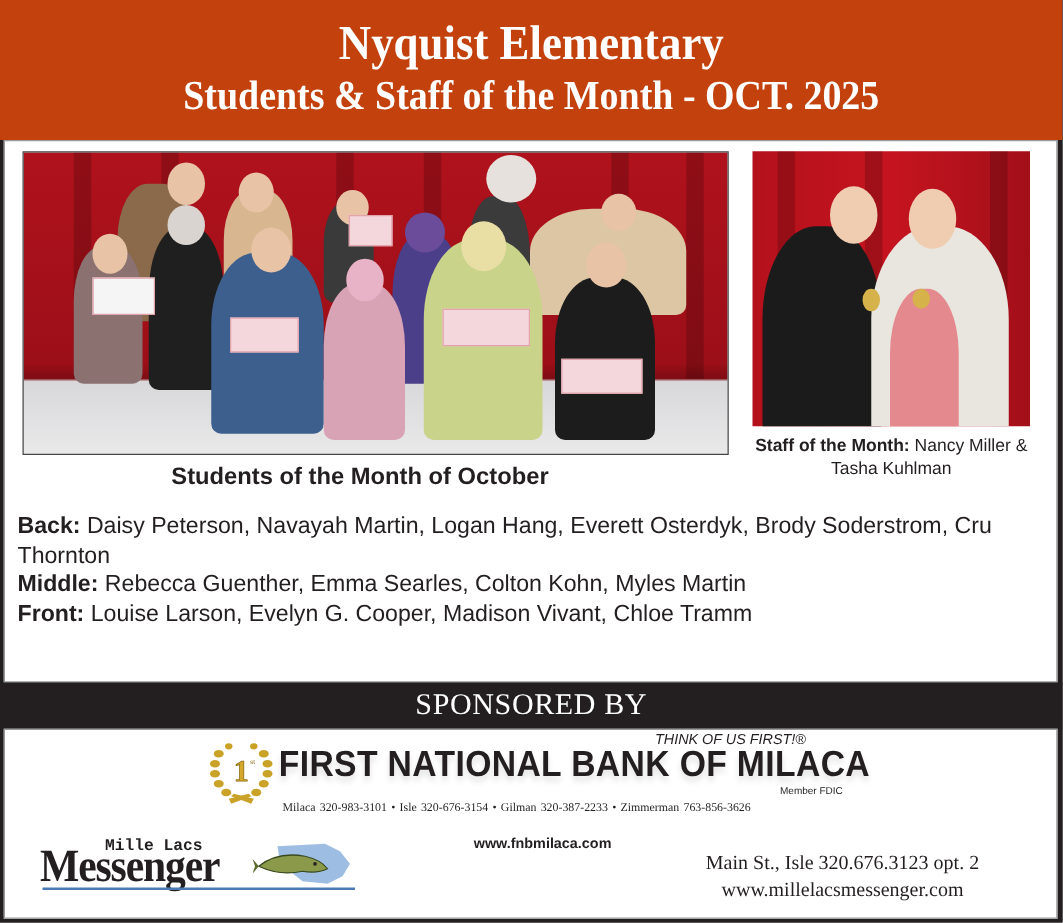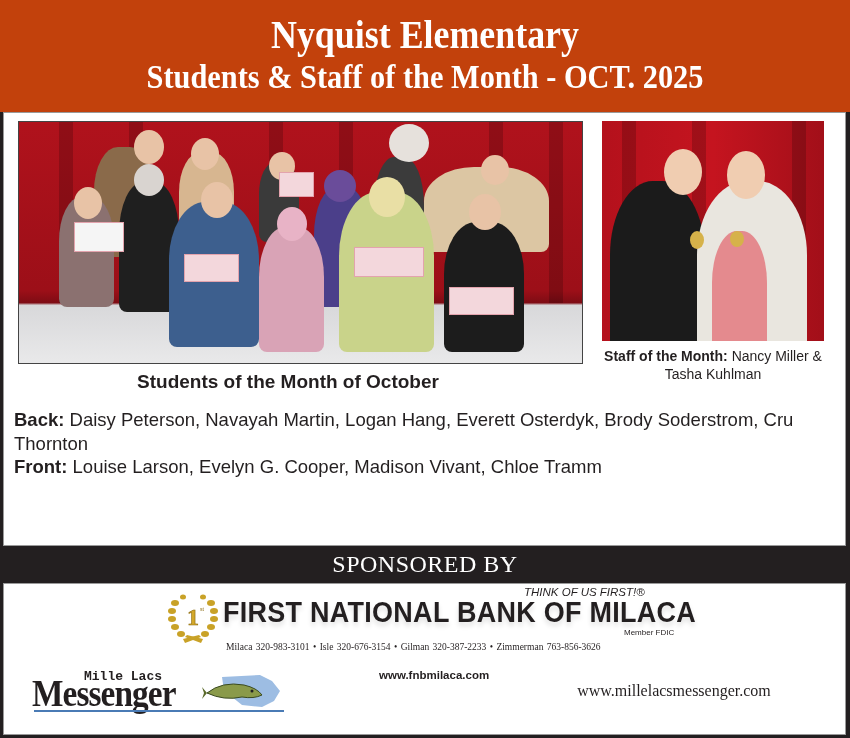--- a/index.html
+++ b/index.html
@@ -158,20 +158,21 @@
   </div>
 
   <div class="caption-students">Students of the Month of October</div>
 
   <div class="caption-staff">
     <b>Staff of the Month:</b><span> Nancy Miller &amp; Tasha Kuhlman</span>
   </div>
 
   <div class="names">
     <div><b>Back:</b><span> Daisy Peterson, Navayah Martin, Logan Hang, Everett Osterdyk, Brody Soderstrom, Cru Thornton</span></div>
+    <div><b>Middle:</b><span> Rebecca Guenther, Emma Searles, Colton Kohn,  Myles Martin</span></div>
     <div><b>Front:</b><span> Louise Larson, Evelyn G. Cooper, Madison Vivant, Chloe Tramm</span></div>
   </div>
 </div>
 
 <div class="sponsor-bar">SPONSORED BY</div>
 
 <div class="sponsor-box">
   <svg class="laurel" viewBox="0 0 52 54">
     <g fill="#c9a227">
       <ellipse cx="8" cy="12" rx="4" ry="3"></ellipse>
@@ -204,15 +205,16 @@
     <svg style="position:absolute;left:170px;top:2px;width:82px;height:40px" viewBox="0 0 82 40">
       <path d="M20 6 L58 4 L70 10 L78 20 L72 30 L60 36 L40 34 L30 26 L22 20 Z" fill="#9dbde3"></path>
       <path d="M5 22 Q20 10 42 14 Q55 17 60 24 Q52 28 40 26 Q22 30 5 22 Z" fill="#8a9a4a" stroke="#3a4a20" stroke-width="1"></path>
       <path d="M5 22 L0 16 L2 22 L0 28 Z" fill="#5a6a2a"></path>
       <circle cx="50" cy="20" r="1.5" fill="#222"></circle>
     </svg>
     <div class="msg-line"></div>
   </div>
 
   <div class="msg-contact">
+    <div>Main St., Isle  320.676.3123  opt. 2</div>
     <div>www.millelacsmessenger.com</div>
   </div>
 </div>
 
 </body></html>

